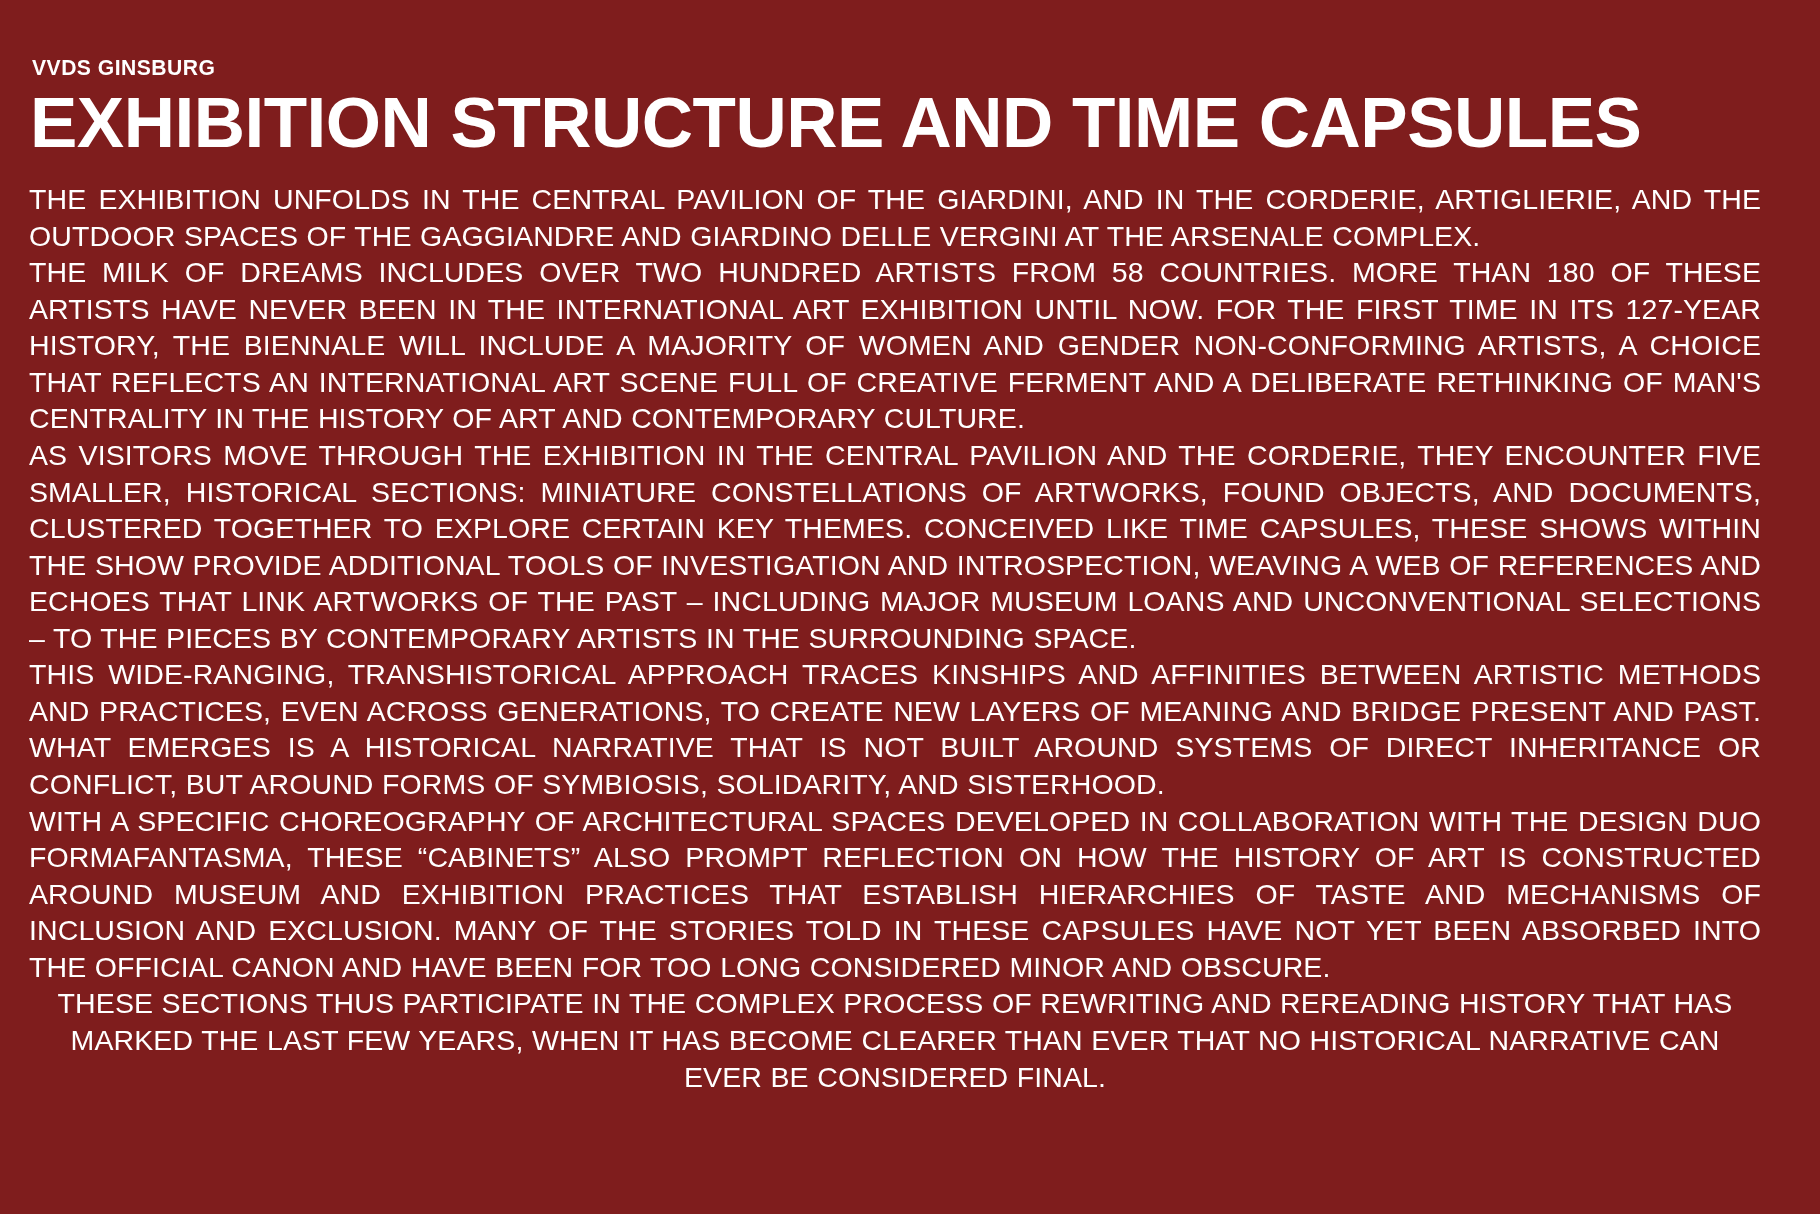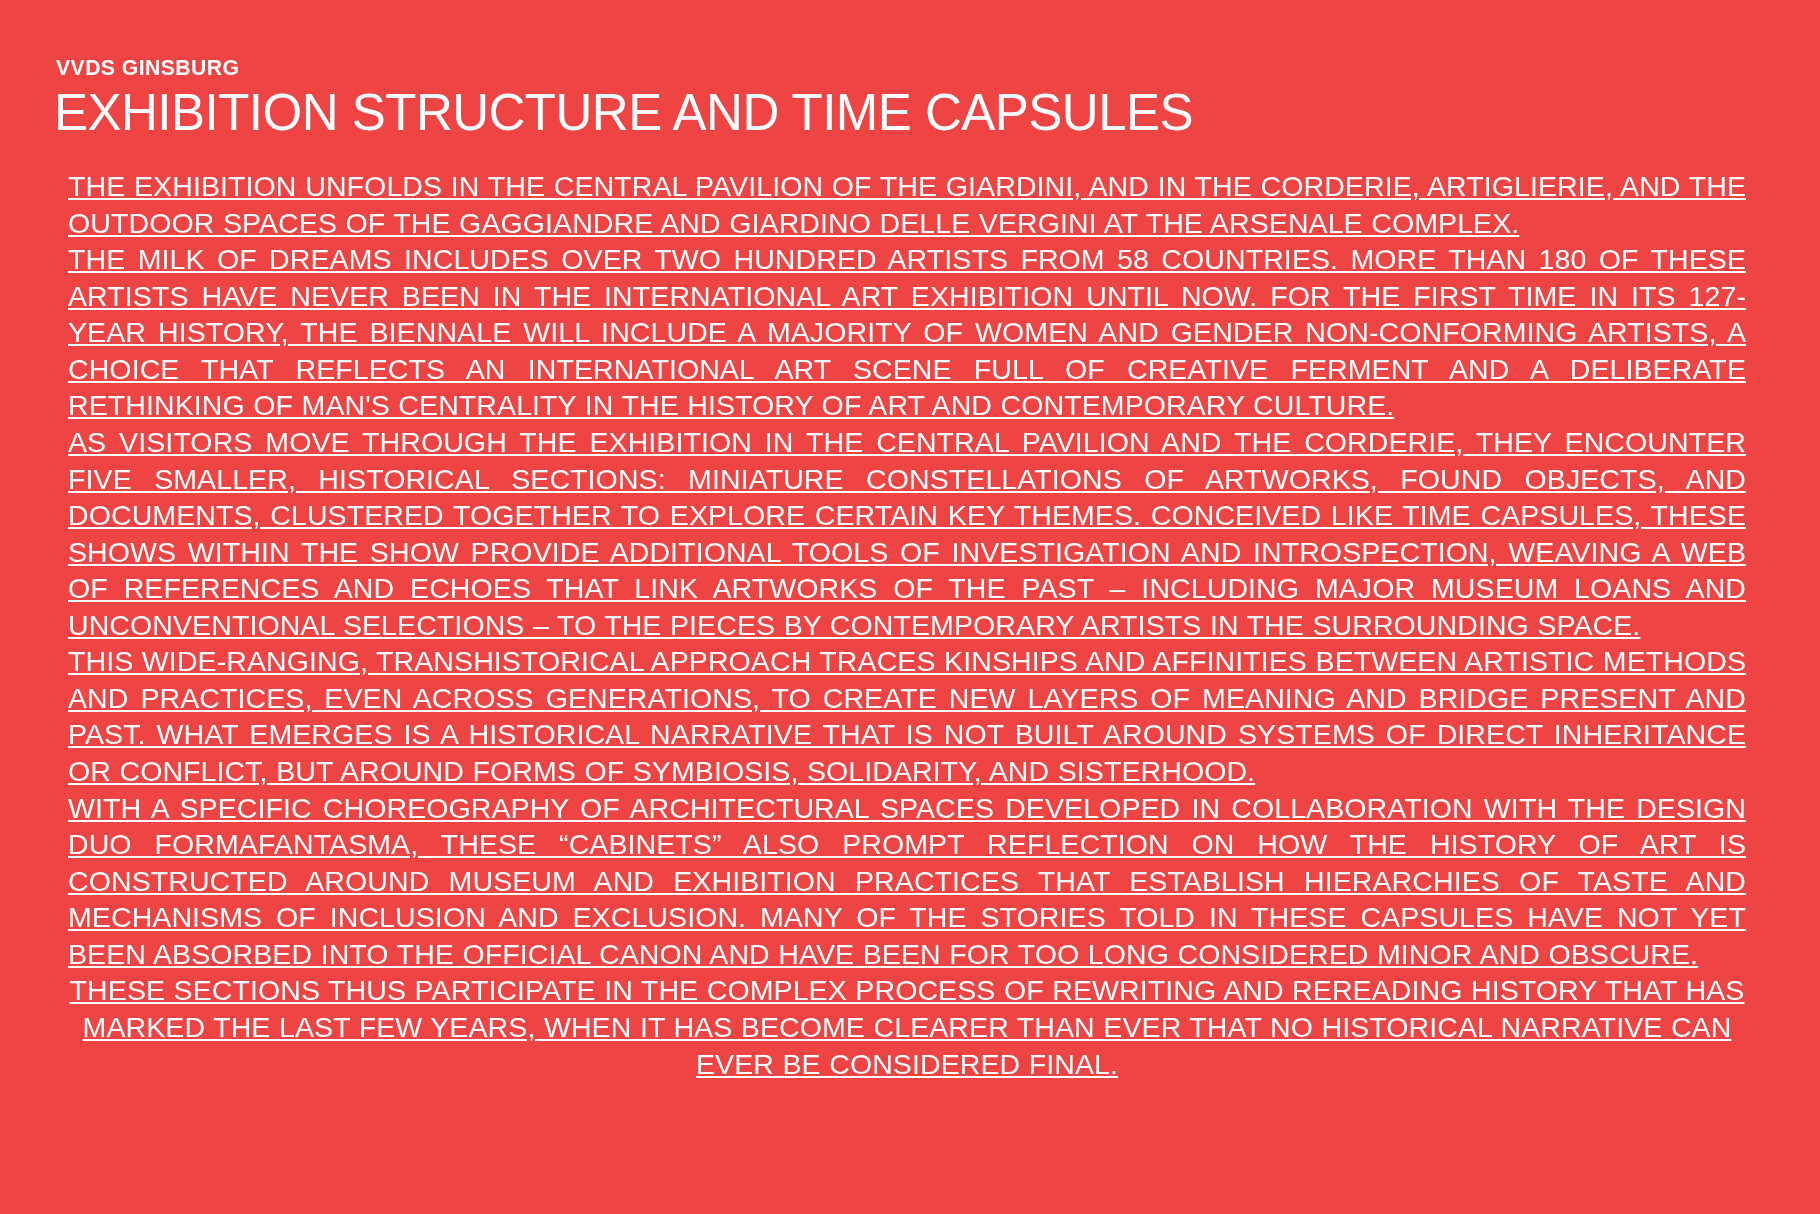--- a/index.html
+++ b/index.html
@@ -11,50 +11,49 @@
     width: 1820px;
     height: 1214px;
     overflow: hidden;
     font-family: "Liberation Sans", sans-serif;
     color: #ffffff;
   }
   .page {
     box-sizing: border-box;
     width: 1820px;
     height: 1214px;
-    padding: 55px 58px 20px 52px;
-    background: #ef4444;
+    padding: 55px 58px 20px 28px;
+    background: #7f1d1d;
     display: flex;
     flex-direction: column;
   }
   .kicker {
     font-size: 22px;
     font-weight: 700;
     letter-spacing: 0.5px;
     text-transform: uppercase;
     margin: 0 0 6px 4px;
     font-stretch: condensed;
     transform: scaleX(0.96);
     transform-origin: left center;
   }
   .title {
-    font-size: 51px;
+    font-size: 71px;
     line-height: 1.0;
-    font-weight: 400;
+    font-weight: 700;
     letter-spacing: -0.5px;
     text-transform: uppercase;
-    margin: 0 0 14px 2px;
+    margin: 0 0 22px 2px;
     transform: scaleX(1.0);
     transform-origin: left center;
     white-space: nowrap;
   }
   .body {
-    margin: 16px;
+    margin: 1px;
     padding: 0;
-    text-decoration: underline;
   }
   .para {
     font-size: 28.5px;
     line-height: 1.283;
     font-weight: 500;
     text-transform: uppercase;
     letter-spacing: 0.1px;
     text-align: justify;
     text-justify: inter-word;
     margin: 0;

